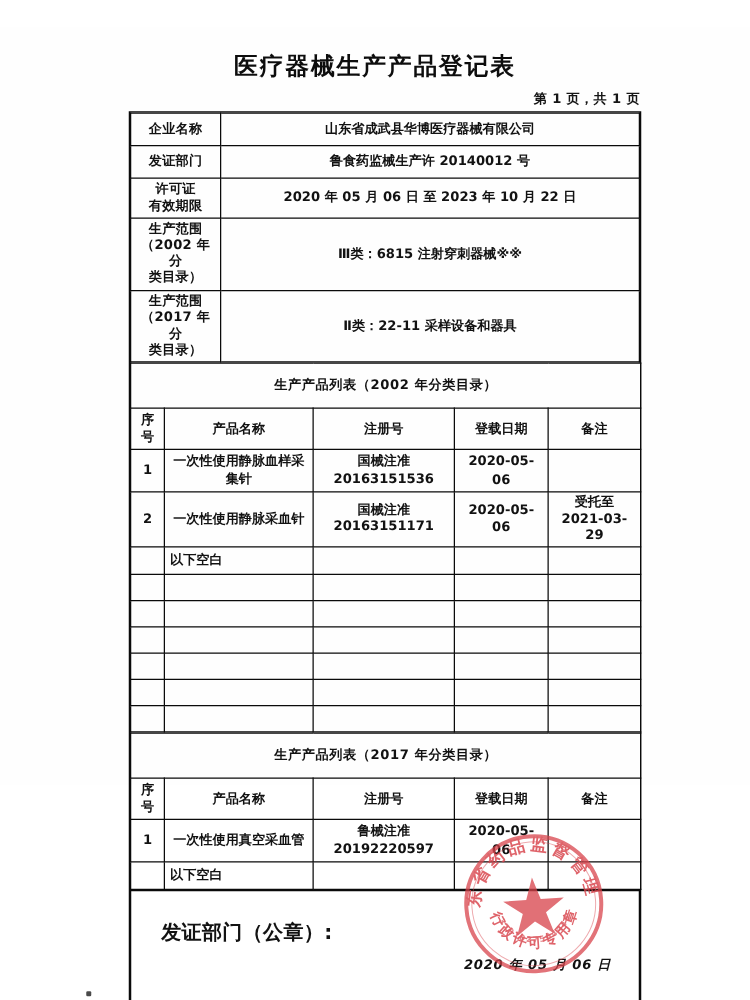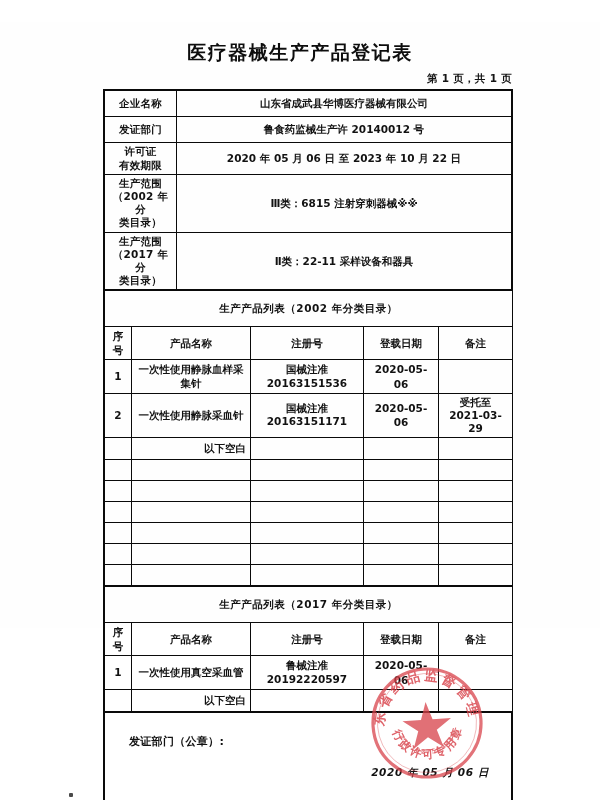--- a/index.html
+++ b/index.html
@@ -92,21 +92,21 @@
     text-align: center;
     font-size: 11.5px;
     font-weight: bold;
     letter-spacing: 0.5px;
     height: 36px;
     vertical-align: middle;
   }
 
   
   .col-no    { width: 27px;  text-align: center; border-radius: 10px; }
-  .col-name  { width: 119px; text-align: right; }
+  .col-name  { width: 119px; text-align: left; }
   .col-reg   { width: 113px; text-align: center; }
   .col-date  { width: 75px;  text-align: center; }
   .col-note  { width: 74px;  text-align: center; }
 
   td.cell-hdr { height: 22px; text-align: center; }
   td.cell-row { height: 31px; text-align: center; }
   td.cell-blank { height: 22px; }
   td.cell-empty { height: 21px; }
 
   .two-line { display: block; line-height: 1.25; }
@@ -114,21 +114,21 @@
   
   .footer-cell {
     height: 96px;
     position: relative;
     vertical-align: top;
   }
   .issuer-label {
     position: absolute;
     left: 24px;
     top: 22px;
-    font-size: 11px;
+    font-size: 16px;
     font-weight: bold;
     letter-spacing: 0.3px;
   }
   .issue-date {
     position: absolute;
     right: 22px;
     top: 52px;
     font-size: 10.5px;
     font-weight: bold;
     letter-spacing: 0.6px;

